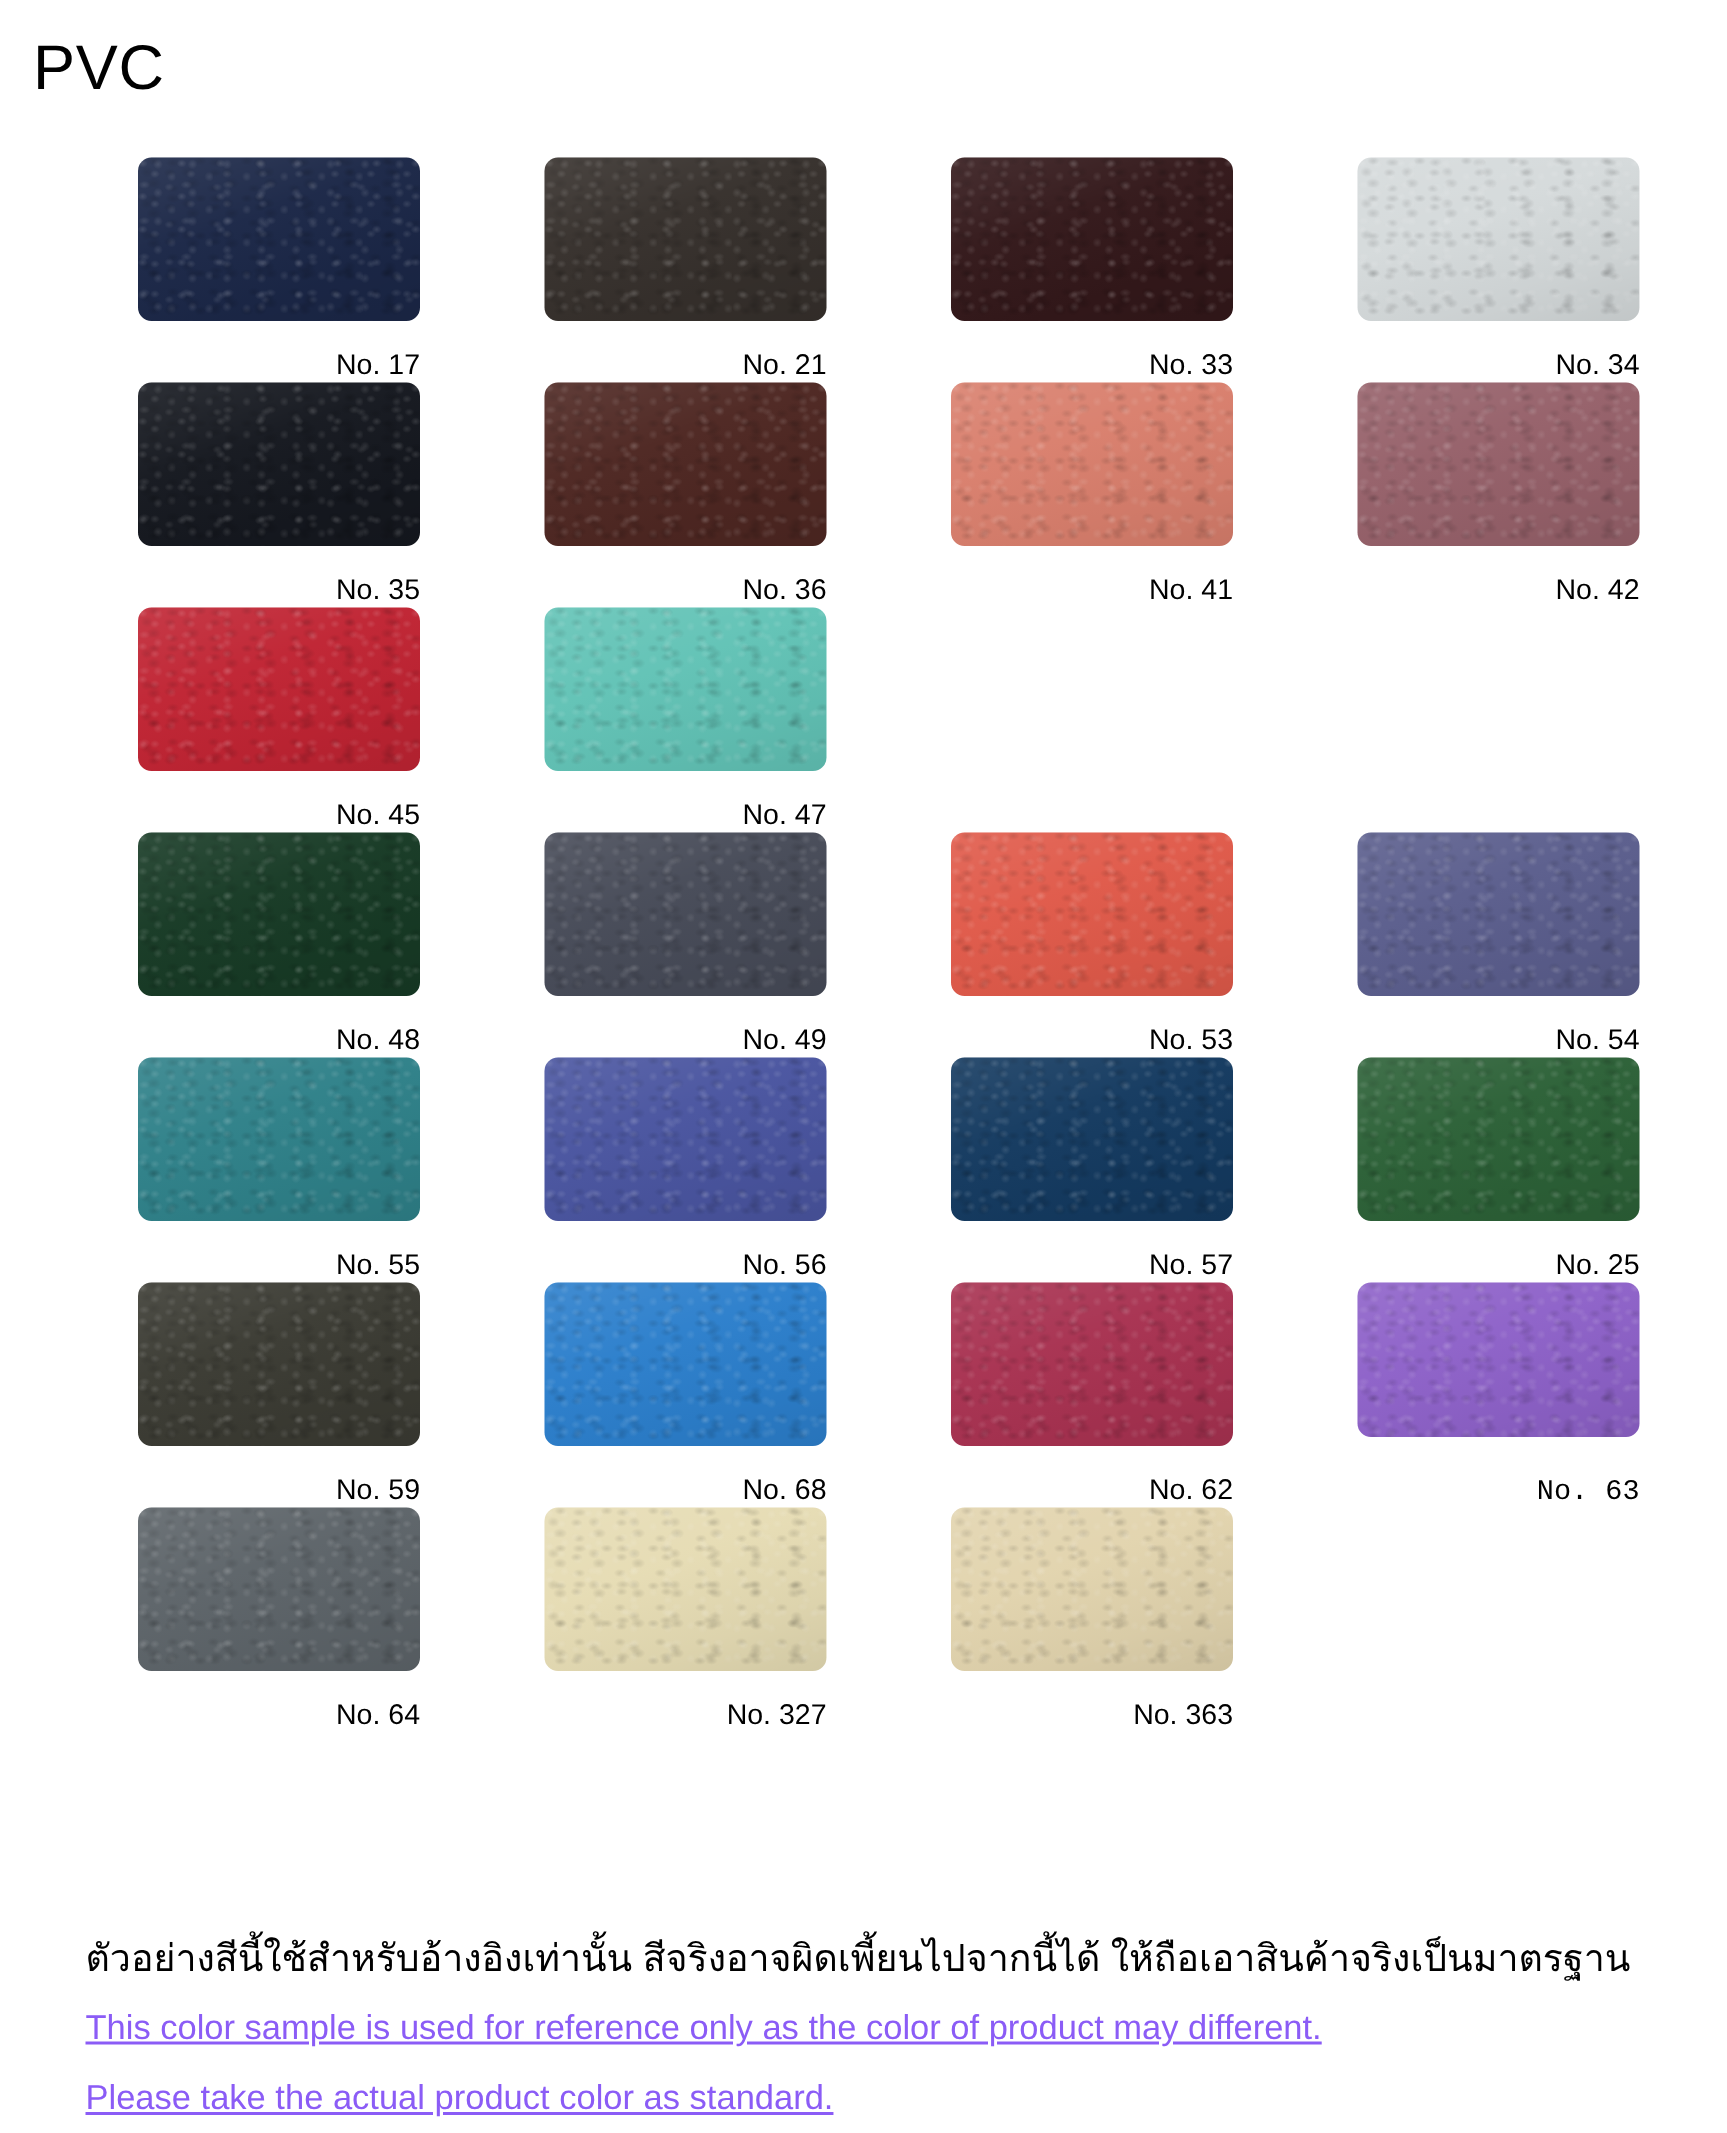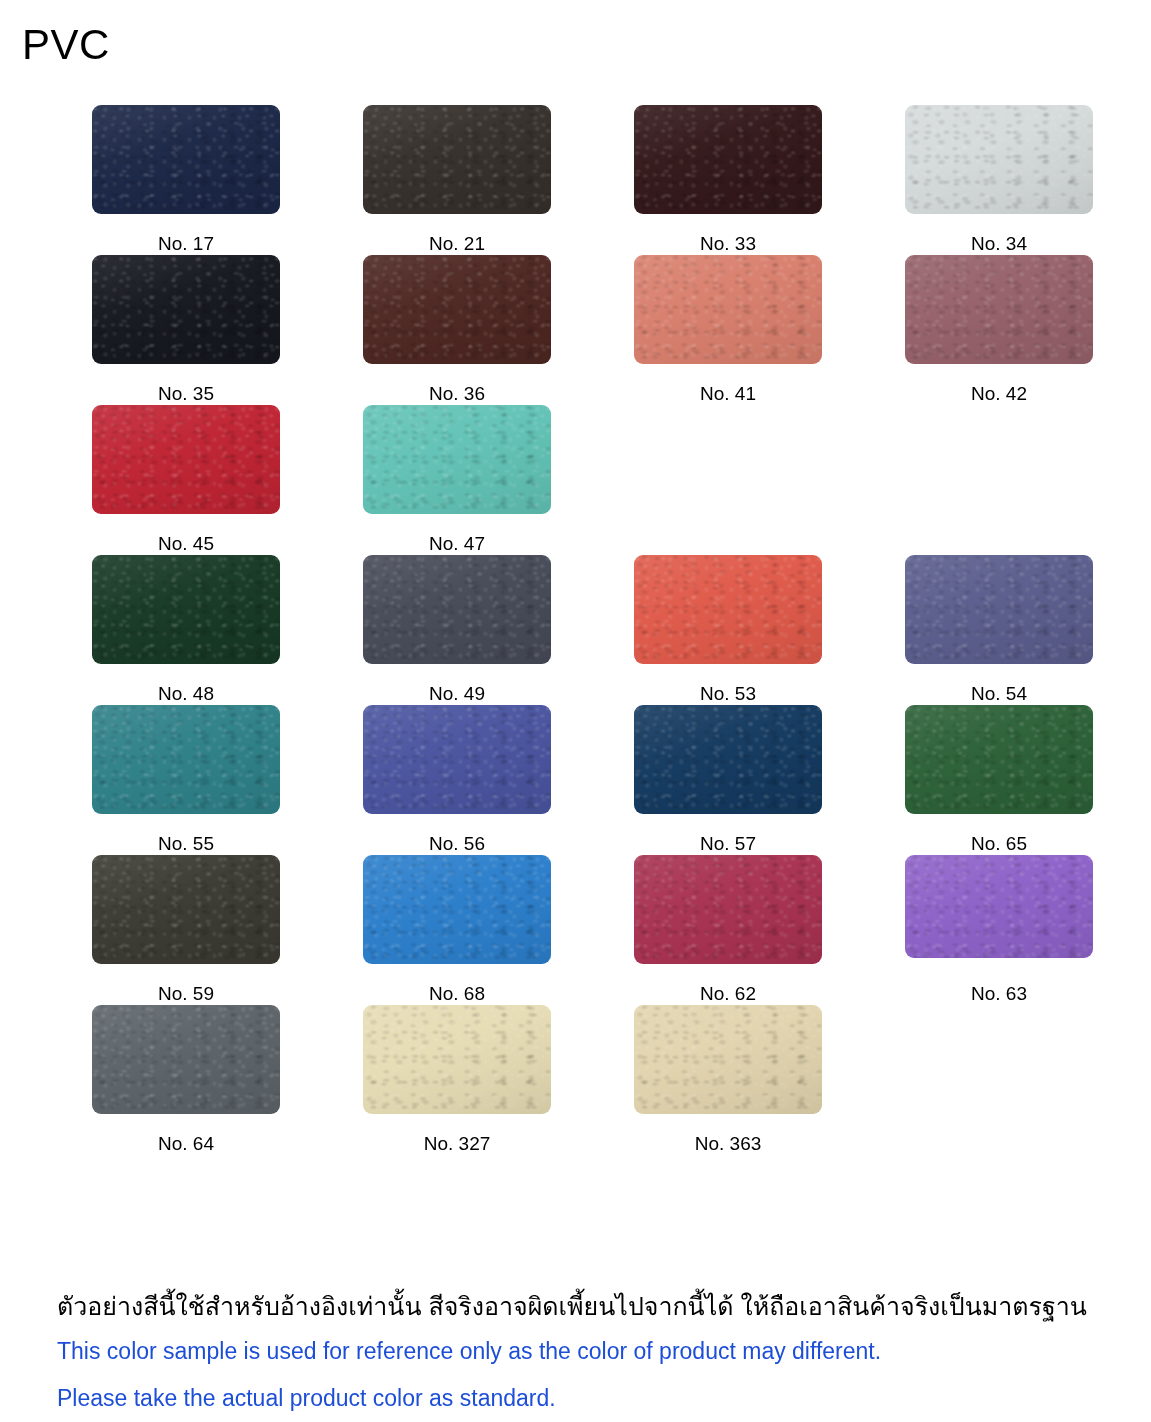--- a/index.html
+++ b/index.html
@@ -47,21 +47,21 @@
   .srow {
     display: flex;
     flex-direction: row;
     height: 150px;
   }
   .cell {
     width: 188px;
     margin-right: 83px;
     display: flex;
     flex-direction: column;
-    align-items: center;
+    align-items: flex-end;
   }
   .cell:last-child { margin-right: 0; }
   .cell.empty { visibility: hidden; }
 
   .chip {
     width: 188px;
     height: 110px;
     border-radius: 9px;
     position: relative;
     overflow: hidden;
@@ -103,40 +103,41 @@
 
   .chip-label {
     margin-top: 19px;
     font-size: 19px;
     line-height: 22px;
     font-weight: 400;
     color: #000;
     text-align: center;
     white-space: nowrap;
   }
-  .chip-label.low { margin-top: 25px; }
+  .chip-label.low { margin-top: 25px; font-family: Liberation Mono, monospace; }
 
   
   #notes {
     position: absolute;
     left: 57px;
     top: 1284px;
     width: 1070px;
   }
   .note-th {
     font-size: 25px;
     line-height: 44px;
     color: #000;
     white-space: nowrap;
   }
   .note-en {
     font-size: 23px;
     line-height: 47px;
-    color: #1d4ed8;
-    white-space: nowrap;
+    color: #8b5cf6;
+    white-space: nowrap;
+    text-decoration: underline;
   }
 </style>
 </head>
 <body>
 
 <div id="page">
 
   <div id="title">PVC</div>
 
   <div id="grid">
@@ -212,21 +213,21 @@
         <div class="cell">
           <div class="chip" style="background-color: rgb(74, 85, 160);"></div>
           <div class="chip-label">No. 56</div>
         </div>
         <div class="cell">
           <div class="chip" style="background-color: rgb(20, 58, 96);"></div>
           <div class="chip-label">No. 57</div>
         </div>
         <div class="cell">
           <div class="chip" style="background-color: rgb(44, 97, 55);"></div>
-          <div class="chip-label">No. 65</div>
+          <div class="chip-label">No. 25</div>
         </div>
       </div>
       <div class="srow">
         <div class="cell">
           <div class="chip" style="background-color: rgb(59, 59, 51);"></div>
           <div class="chip-label">No. 59</div>
         </div>
         <div class="cell">
           <div class="chip" style="background-color: rgb(44, 127, 204);"></div>
           <div class="chip-label">No. 68</div>

